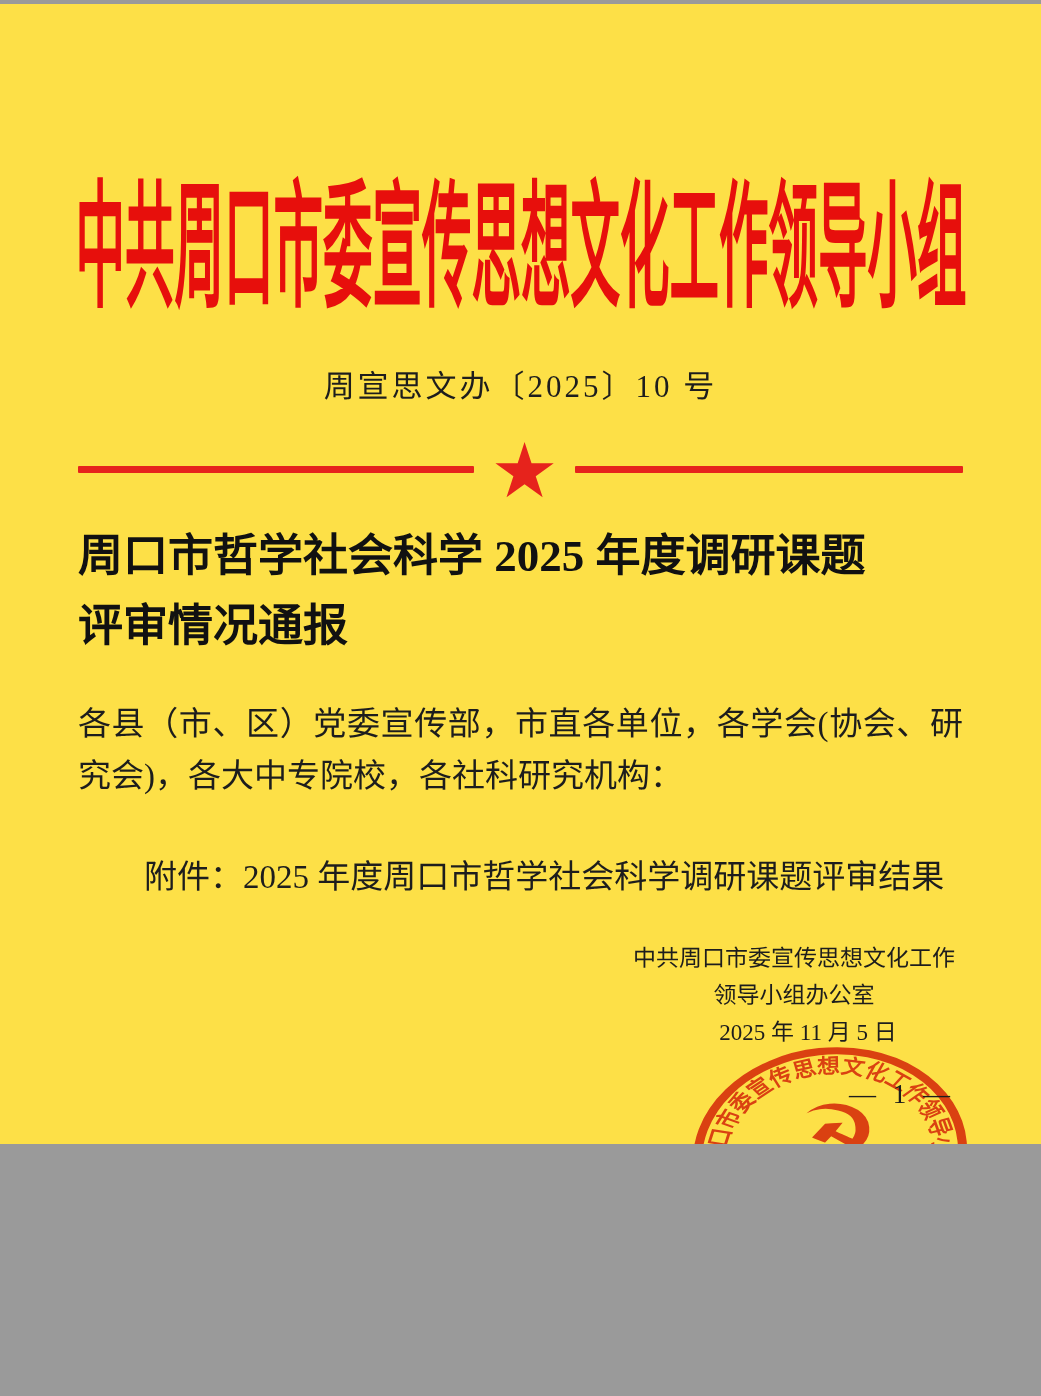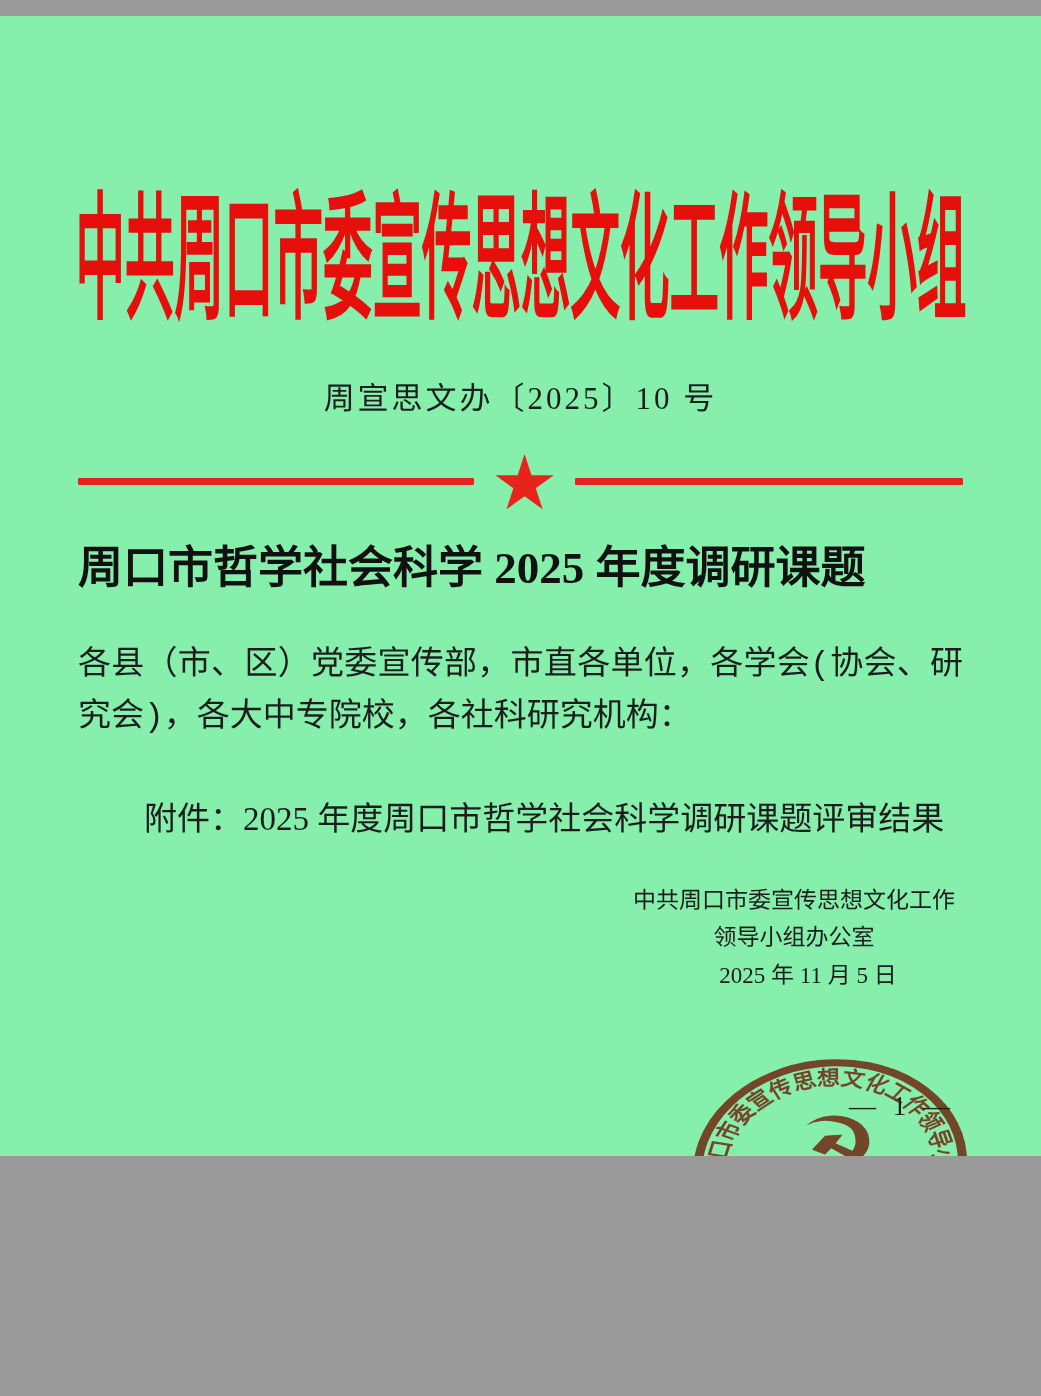--- a/index.html
+++ b/index.html
@@ -1,20 +1,20 @@
 <!DOCTYPE html>
 <html lang="zh-CN"><head>
 <meta charset="utf-8">
 <style>
   html,body{margin:0;padding:0;background:#9a9a9a;}
   .page{
     position:relative;
     width:1041px;height:1140px;
-    margin:16px auto;
-    background:#86efac;
+    margin:4px auto;
+    background:#fde047;
     overflow:hidden;
     font-family:"Liberation Serif","DejaVu Serif",serif;
     color:#1d1d1d;
   }
   .content{padding:0 78px;}
 
   
   .red-header-wrap{
     margin-top:145px;height:170px;
     display:flex;align-items:center;justify-content:center;
@@ -47,21 +47,21 @@
   }
 
   
   .doc-title{
     margin:20px 0 0 0;
     font-size:45px;font-weight:bold;line-height:1.55;
     text-align:left;color:#111;
   }
 
   
-  .body-block{margin-top:36px;font-size:33px;line-height:1.58;text-align:justify;font-family:Liberation Mono, monospace;}
+  .body-block{margin-top:36px;font-size:33px;line-height:1.58;text-align:justify;}
   .salutation{margin:0;}
   .para{margin:0;text-indent:2em;}
   .attachment{margin:48px 0 0 0;font-size:33px;text-indent:2em;}
 
   
   .signature{
     margin-top:42px;padding-right:8px;
     display:flex;flex-direction:column;align-items:flex-end;
     font-size:23px;line-height:1.62;
   }
@@ -99,20 +99,21 @@
     <div class="doc-number">周宣思文办〔2025〕10 号</div>
 
     <div class="divider">
       <span class="rule rule-left"></span>
       <span class="star">★</span>
       <span class="rule rule-right"></span>
     </div>
 
     <h1 class="doc-title">
       <span>周口市哲学社会科学 2025 年度调研课题</span><br>
+      <span>评审情况通报</span>
     </h1>
 
     <div class="body-block">
       <p class="salutation">各县（市、区）党委宣传部，市直各单位，各学会(协会、研究会)，各大中专院校，各社科研究机构：</p>
     </div>
 
     <p class="attachment">附件：2025 年度周口市哲学社会科学调研课题评审结果</p>
 
     <div class="signature">
       <div class="sig-block">

